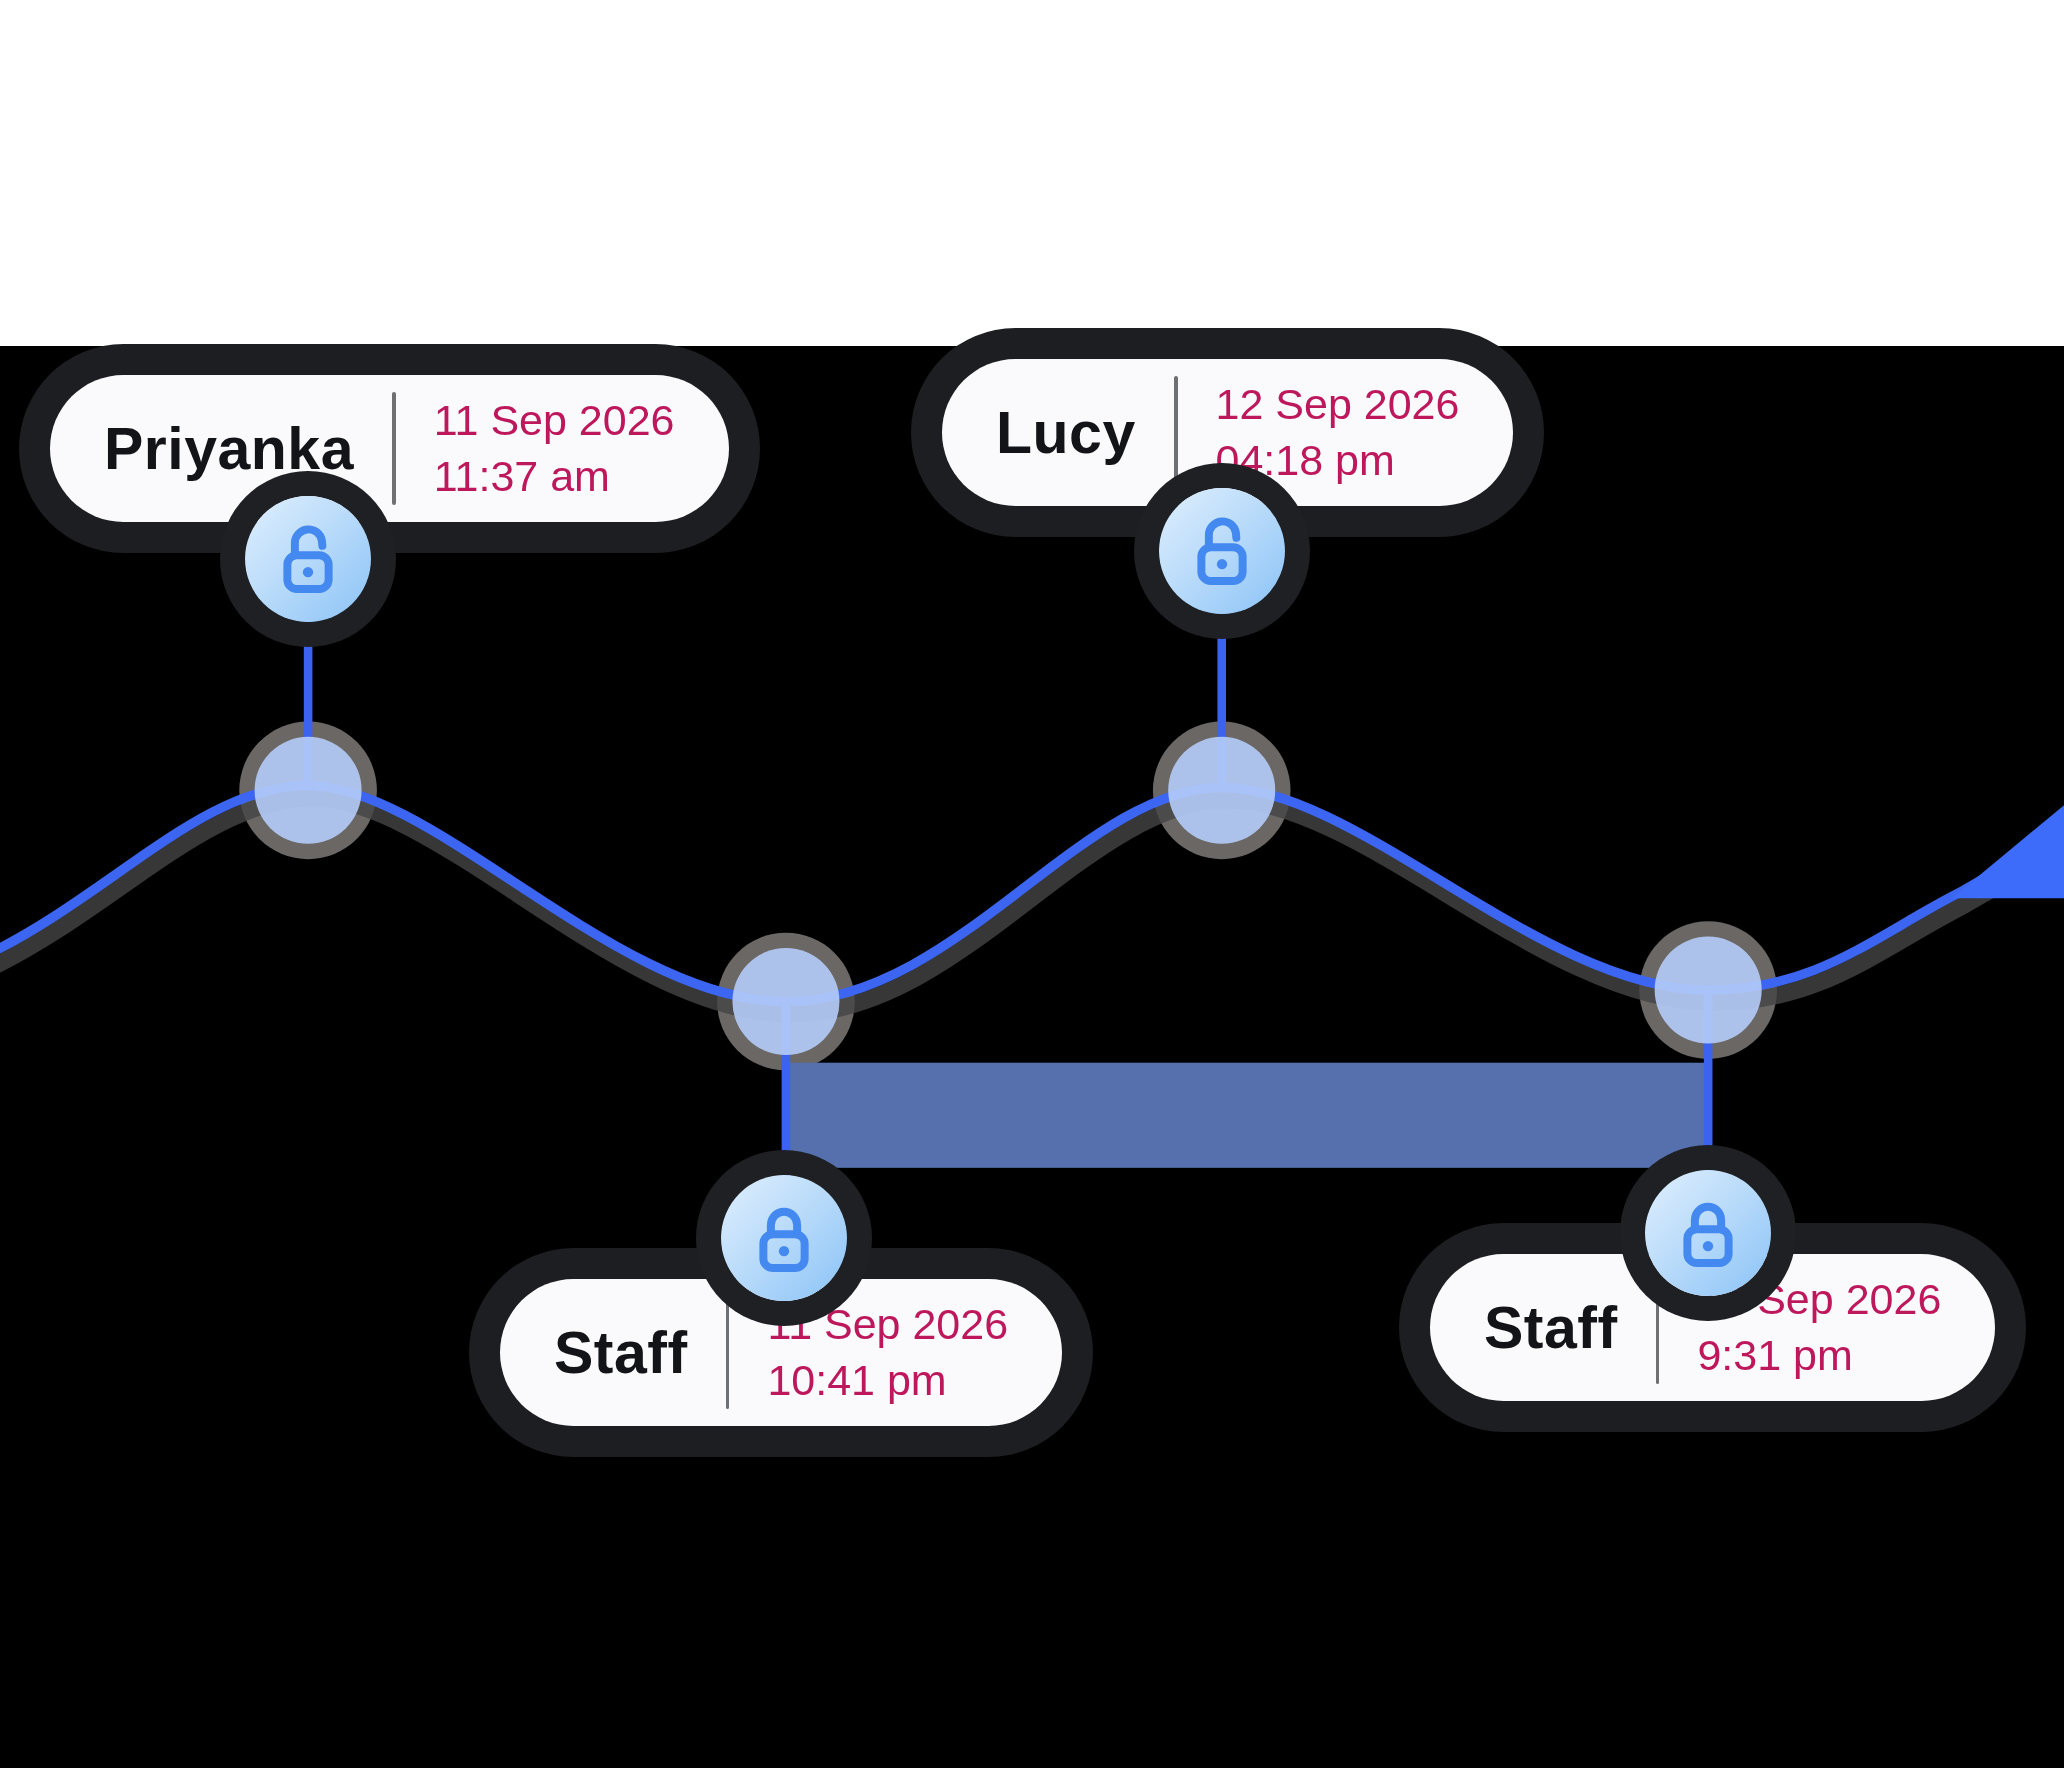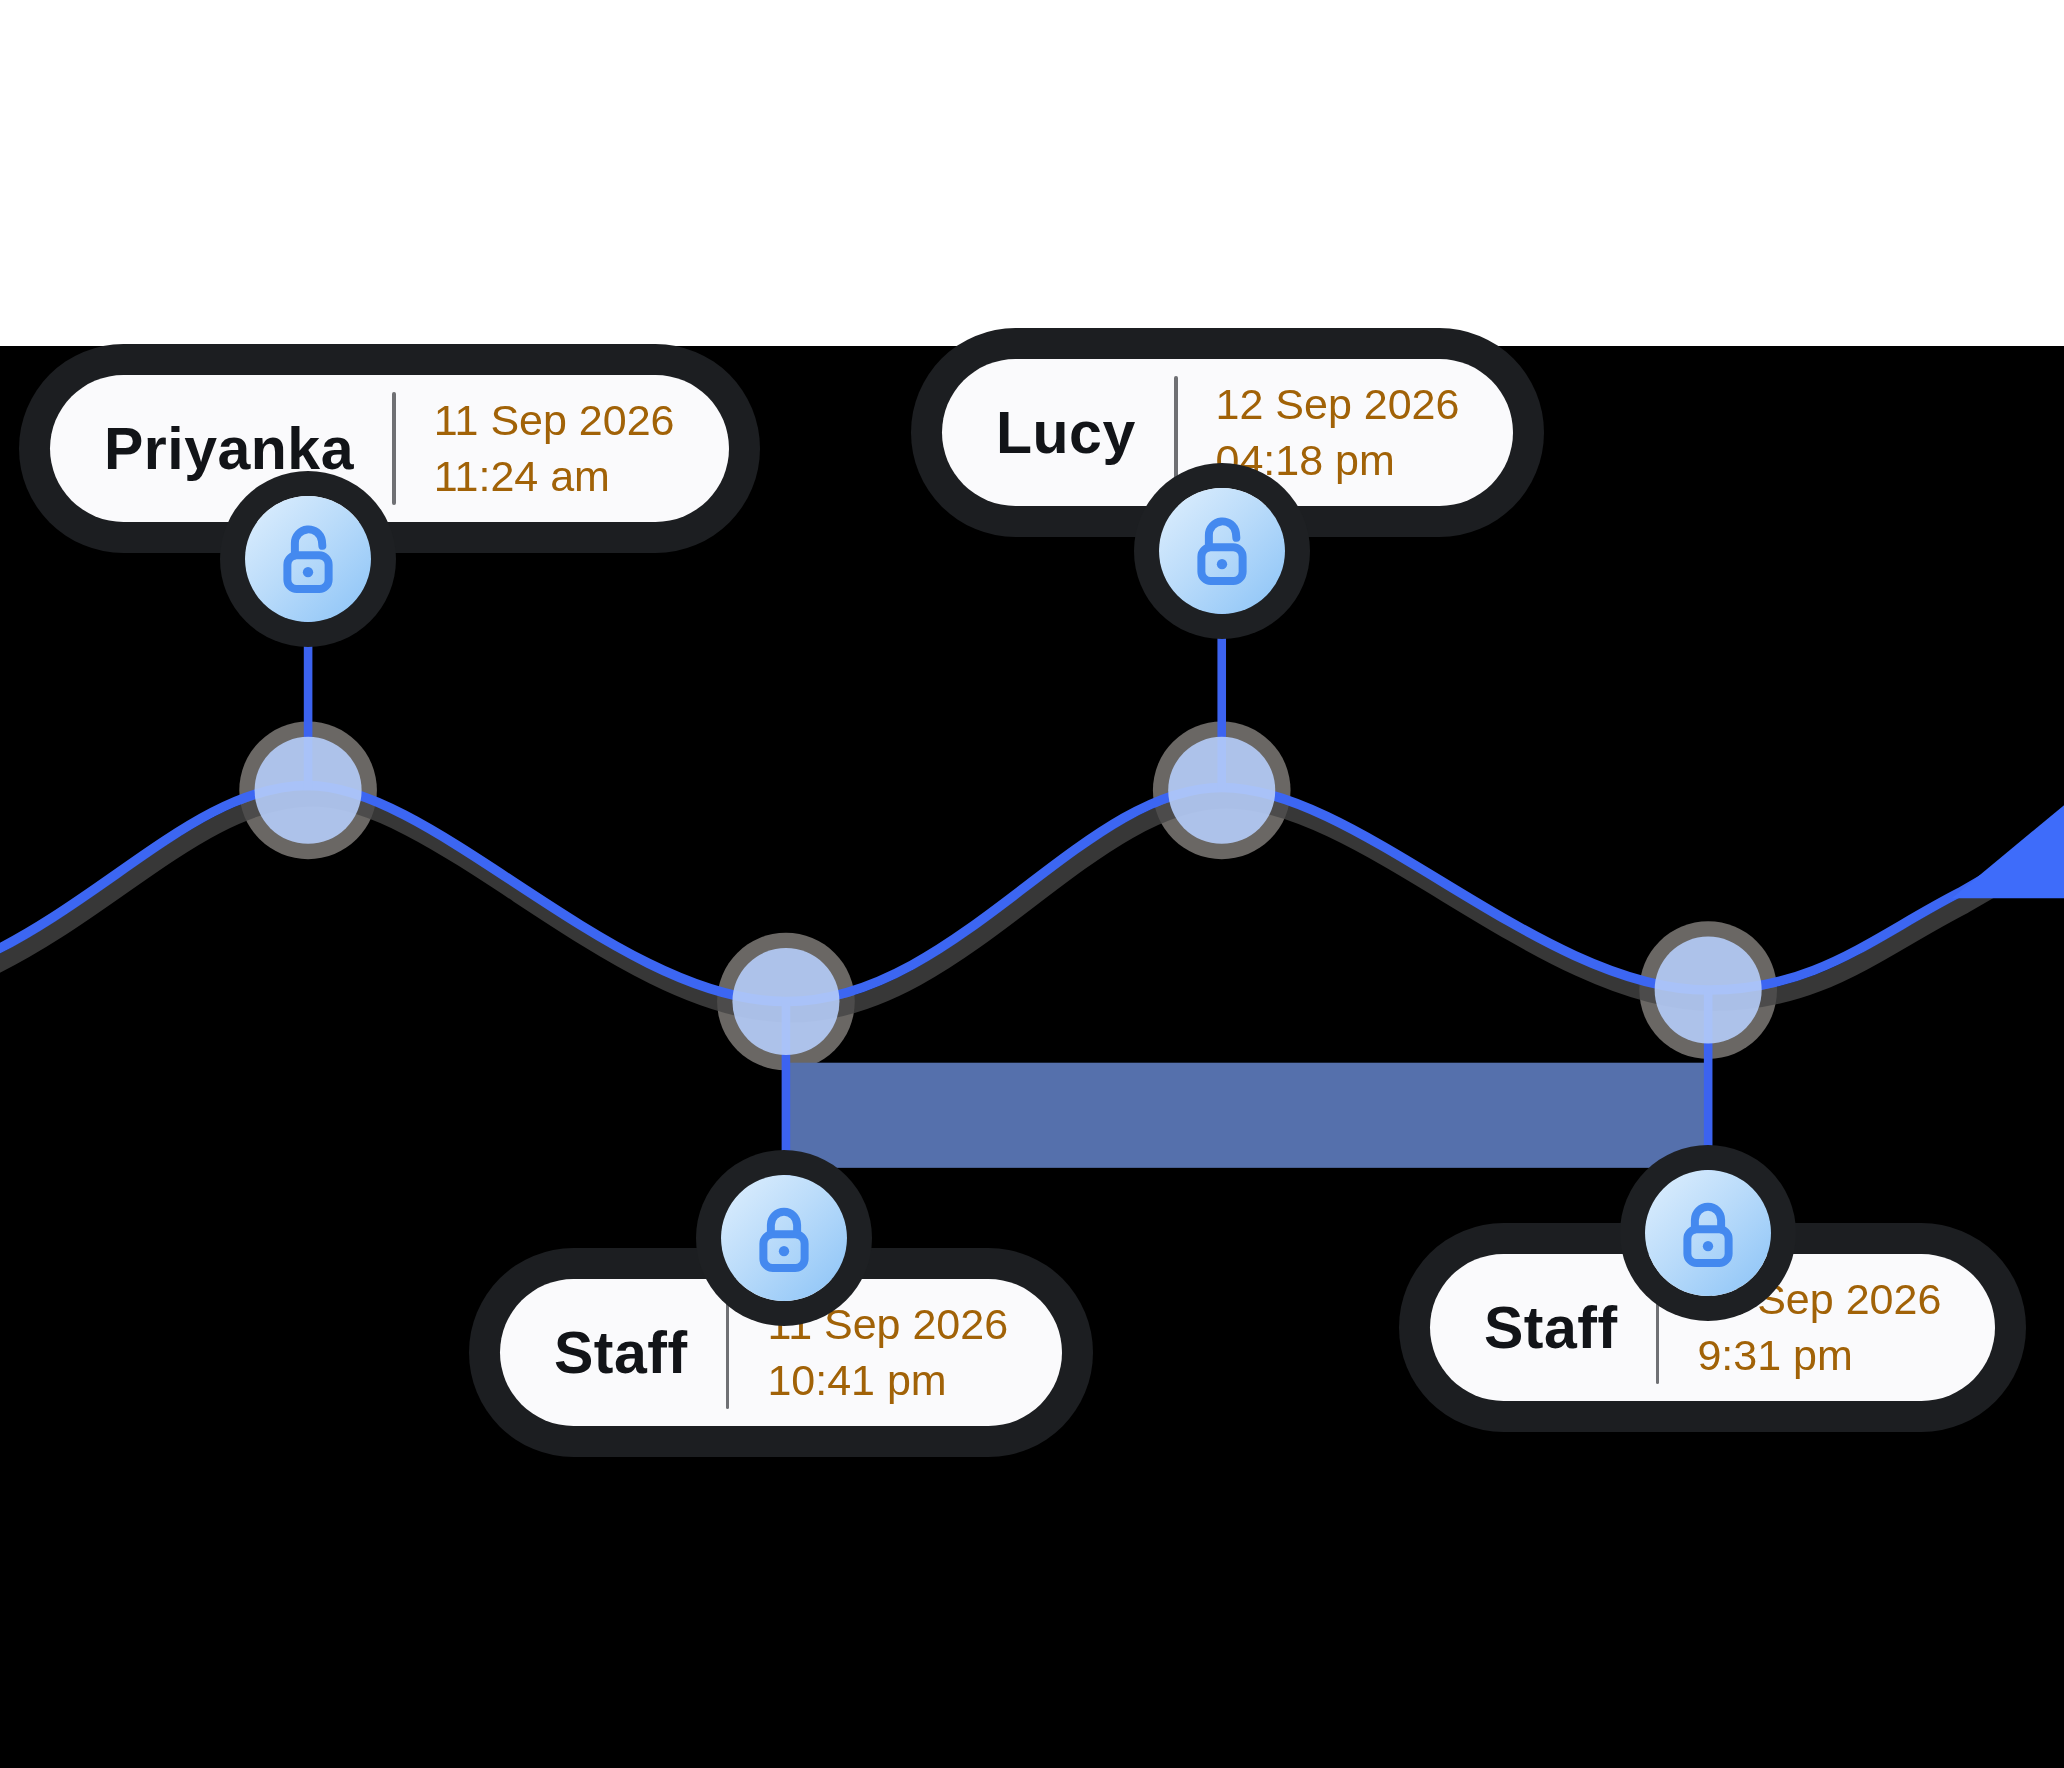--- a/index.html
+++ b/index.html
@@ -32,21 +32,21 @@
   .pill-name {
     font-size:59px; font-weight:700; color:#121418;
     letter-spacing:0.5px; white-space:nowrap;
   }
   .pill-divider {
     width:3.8px; height:113px; background:#6f7074;
     margin:0 38px; border-radius:1.9px; flex:none;
   }
   .pill-dates {
     display:flex; flex-direction:column; justify-content:center;
-    font-size:43px; font-weight:500; color:#a16207;
+    font-size:43px; font-weight:500; color:#be185d;
     line-height:1.3; white-space:nowrap;
   }
 
   
   .lock-chip {
     position:absolute; z-index:3;
     width:126px; height:126px; border-radius:50%;
     background:linear-gradient(135deg,#D9ECFD 8%,#BBDCFA 45%,#8FC5F7 95%);
     box-shadow:0 0 0 25px #1e2023;
     display:flex; align-items:center; justify-content:center;
@@ -98,21 +98,21 @@
       <circle cx="822" cy="1048" r="56"></circle>
       <circle cx="1787" cy="1036" r="56"></circle>
     </g>
   </svg>
 
   <div class="pill" style="left:50px; top:375px;">
     <span class="pill-name">Priyanka</span>
     <span class="pill-divider"></span>
     <span class="pill-dates">
       <span>11 Sep 2026</span>
-      <span>11:24 am</span>
+      <span>11:37 am</span>
     </span>
   </div>
 
   <div class="pill" style="left:942px; top:359px;">
     <span class="pill-name">Lucy</span>
     <span class="pill-divider"></span>
     <span class="pill-dates">
       <span>12 Sep 2026</span>
       <span>04:18 pm</span>
     </span>

